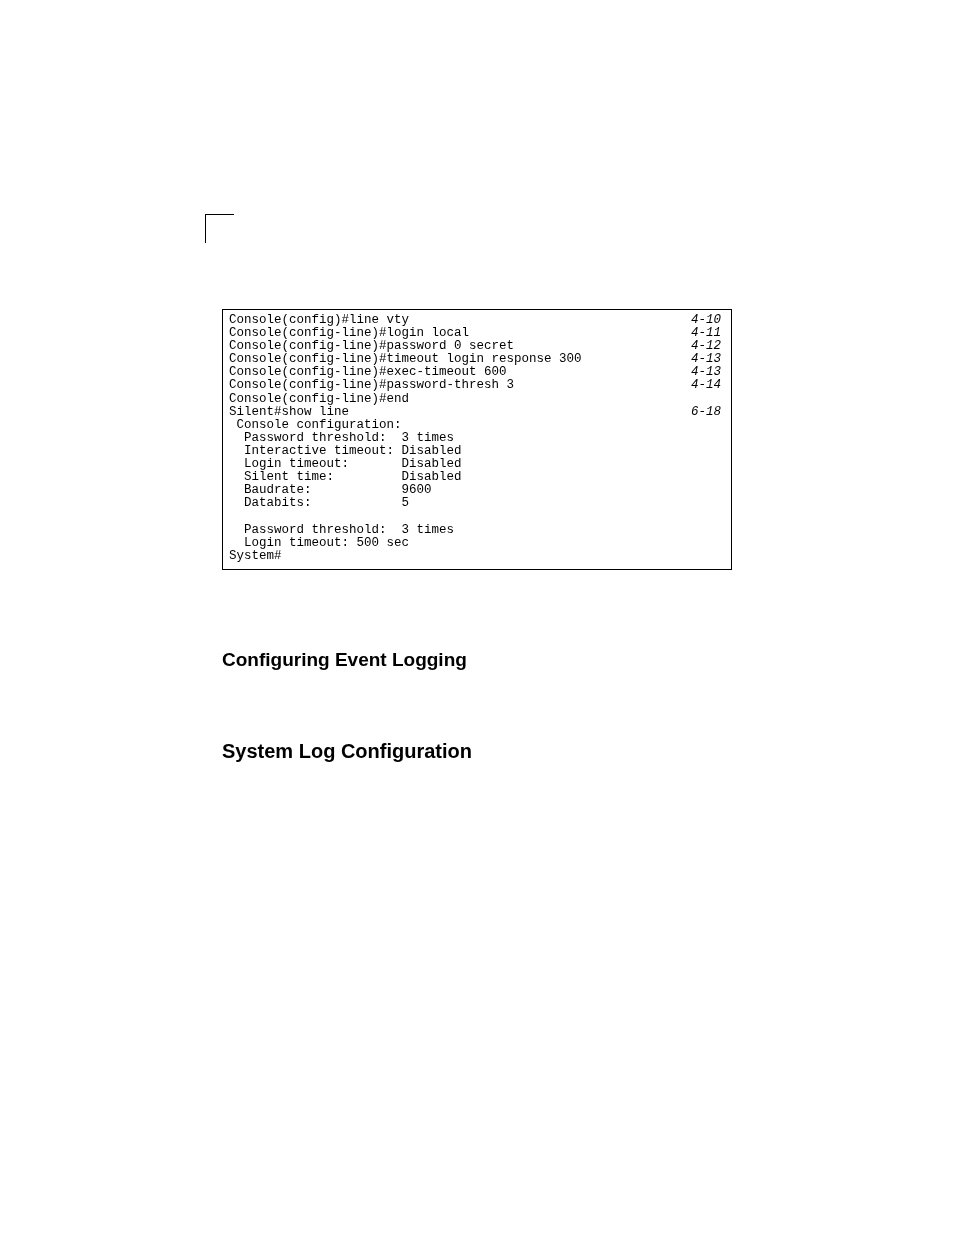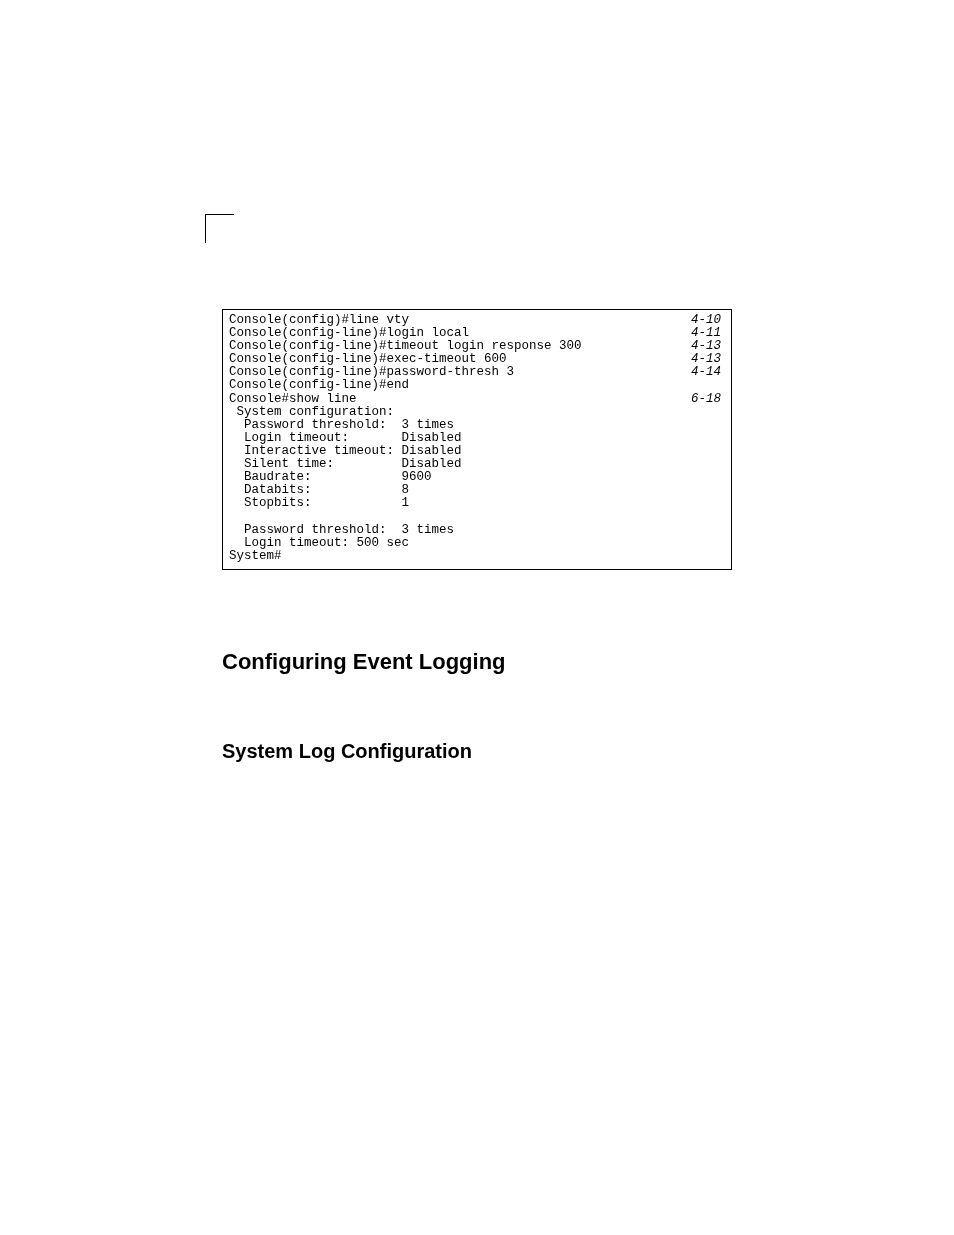--- a/index.html
+++ b/index.html
@@ -44,21 +44,21 @@
     line-height: 13.1px;
     white-space: pre;
   }
   .term-ref {
     font-style: italic;
     padding-right: 4px;
   }
   .h1 {
     font-family: Helvetica, Arial, sans-serif;
     font-weight: bold;
-    font-size: 22px;
+    font-size: 19px;
     position: absolute;
     left: 222px;
   }
   .h2 {
     font-family: Helvetica, Arial, sans-serif;
     font-weight: bold;
     font-size: 20px;
     position: absolute;
     left: 222px;
   }
@@ -67,33 +67,33 @@
 </style>
 </head>
 <body>
 
 <div class="page">
   <div class="crop-mark"></div>
 
   <div class="term-box" id="term-box">
       <div class="term-row"><span>Console(config)#line vty</span><span class="term-ref">4-10</span></div>
       <div class="term-row"><span>Console(config-line)#login local</span><span class="term-ref">4-11</span></div>
+      <div class="term-row"><span>Console(config-line)#password 0 secret</span><span class="term-ref">4-12</span></div>
       <div class="term-row"><span>Console(config-line)#timeout login response 300</span><span class="term-ref">4-13</span></div>
       <div class="term-row"><span>Console(config-line)#exec-timeout 600</span><span class="term-ref">4-13</span></div>
       <div class="term-row"><span>Console(config-line)#password-thresh 3</span><span class="term-ref">4-14</span></div>
       <div class="term-row"><span>Console(config-line)#end</span></div>
-      <div class="term-row"><span>Console#show line</span><span class="term-ref">6-18</span></div>
-      <div class="term-row"><span> System configuration:</span></div>
+      <div class="term-row"><span>Silent#show line</span><span class="term-ref">6-18</span></div>
+      <div class="term-row"><span> Console configuration:</span></div>
       <div class="term-row"><span>  Password threshold:  3 times</span></div>
+      <div class="term-row"><span>  Interactive timeout: Disabled</span></div>
       <div class="term-row"><span>  Login timeout:       Disabled</span></div>
-      <div class="term-row"><span>  Interactive timeout: Disabled</span></div>
       <div class="term-row"><span>  Silent time:         Disabled</span></div>
       <div class="term-row"><span>  Baudrate:            9600</span></div>
-      <div class="term-row"><span>  Databits:            8</span></div>
-      <div class="term-row"><span>  Stopbits:            1</span></div>
+      <div class="term-row"><span>  Databits:            5</span></div>
       <div class="term-row"><span>&nbsp;</span></div>
       <div class="term-row"><span>  Password threshold:  3 times</span></div>
       <div class="term-row"><span>  Login timeout: 500 sec</span></div>
       <div class="term-row"><span>System#</span></div>
     </div>
 
   <div class="h1" id="h1-el">Configuring Event Logging</div>
   <div class="h2" id="h2-el">System Log Configuration</div>
 </div>
 

